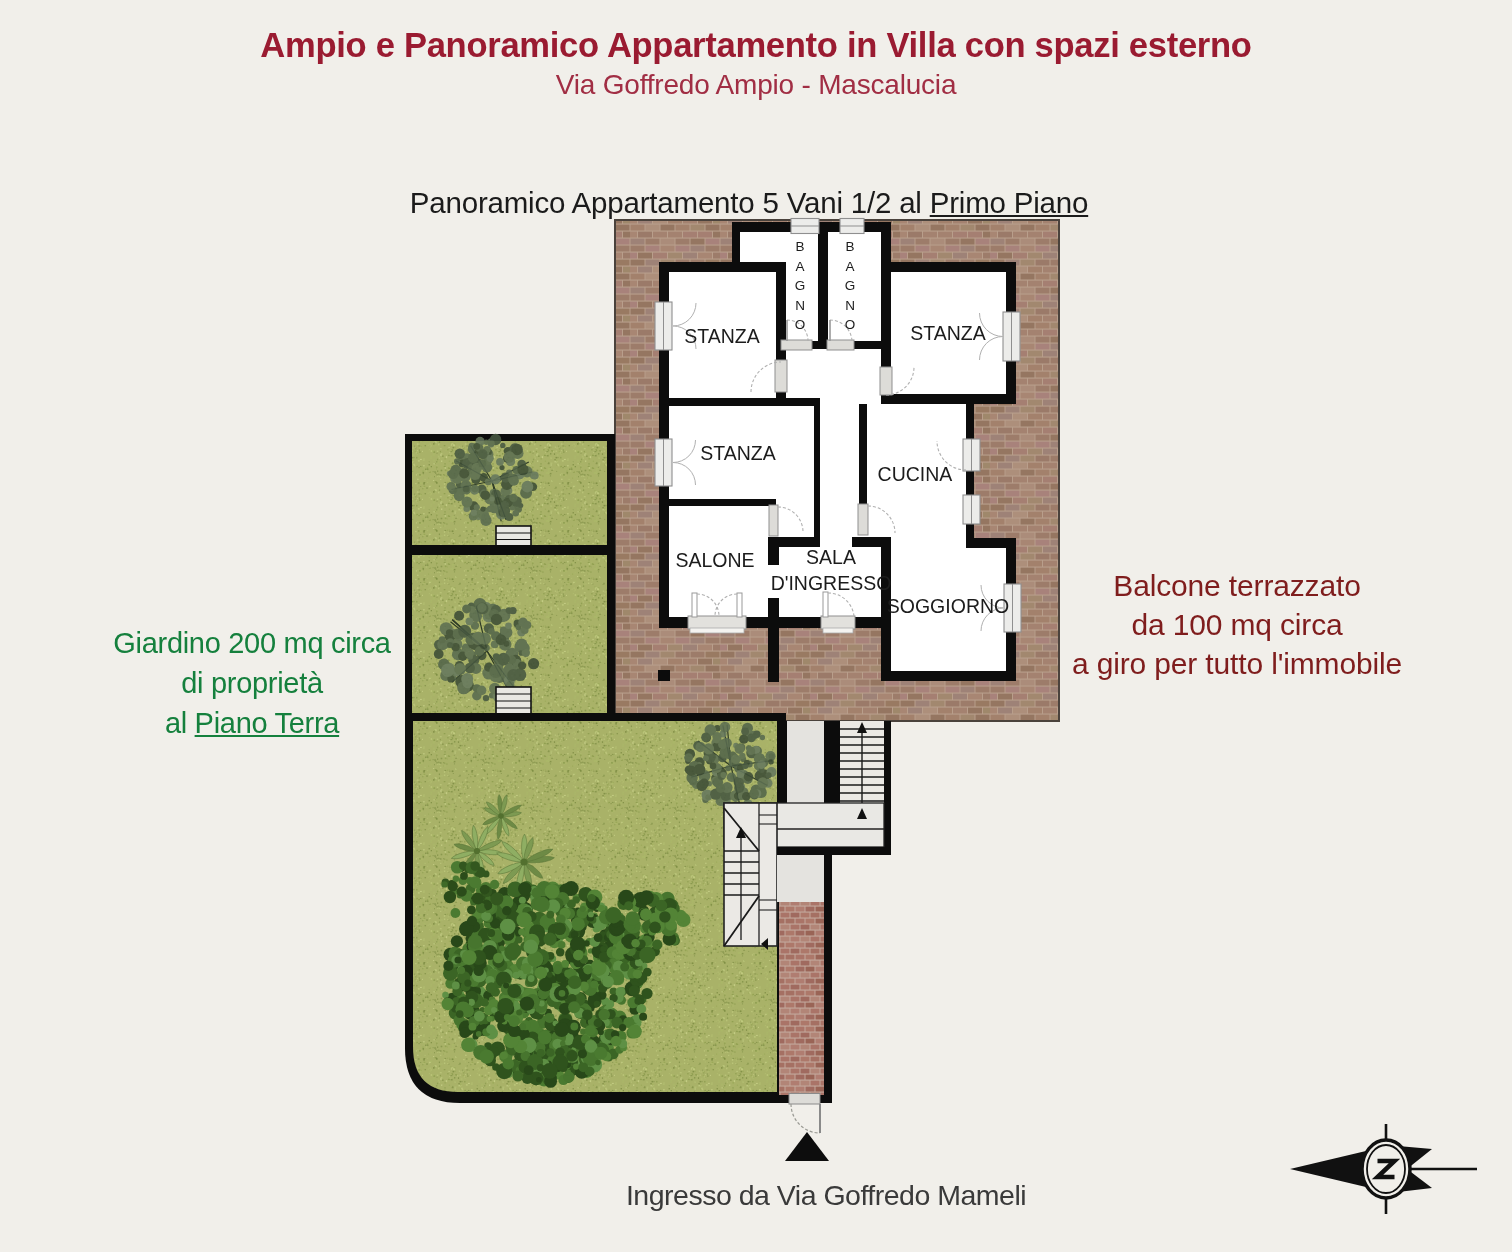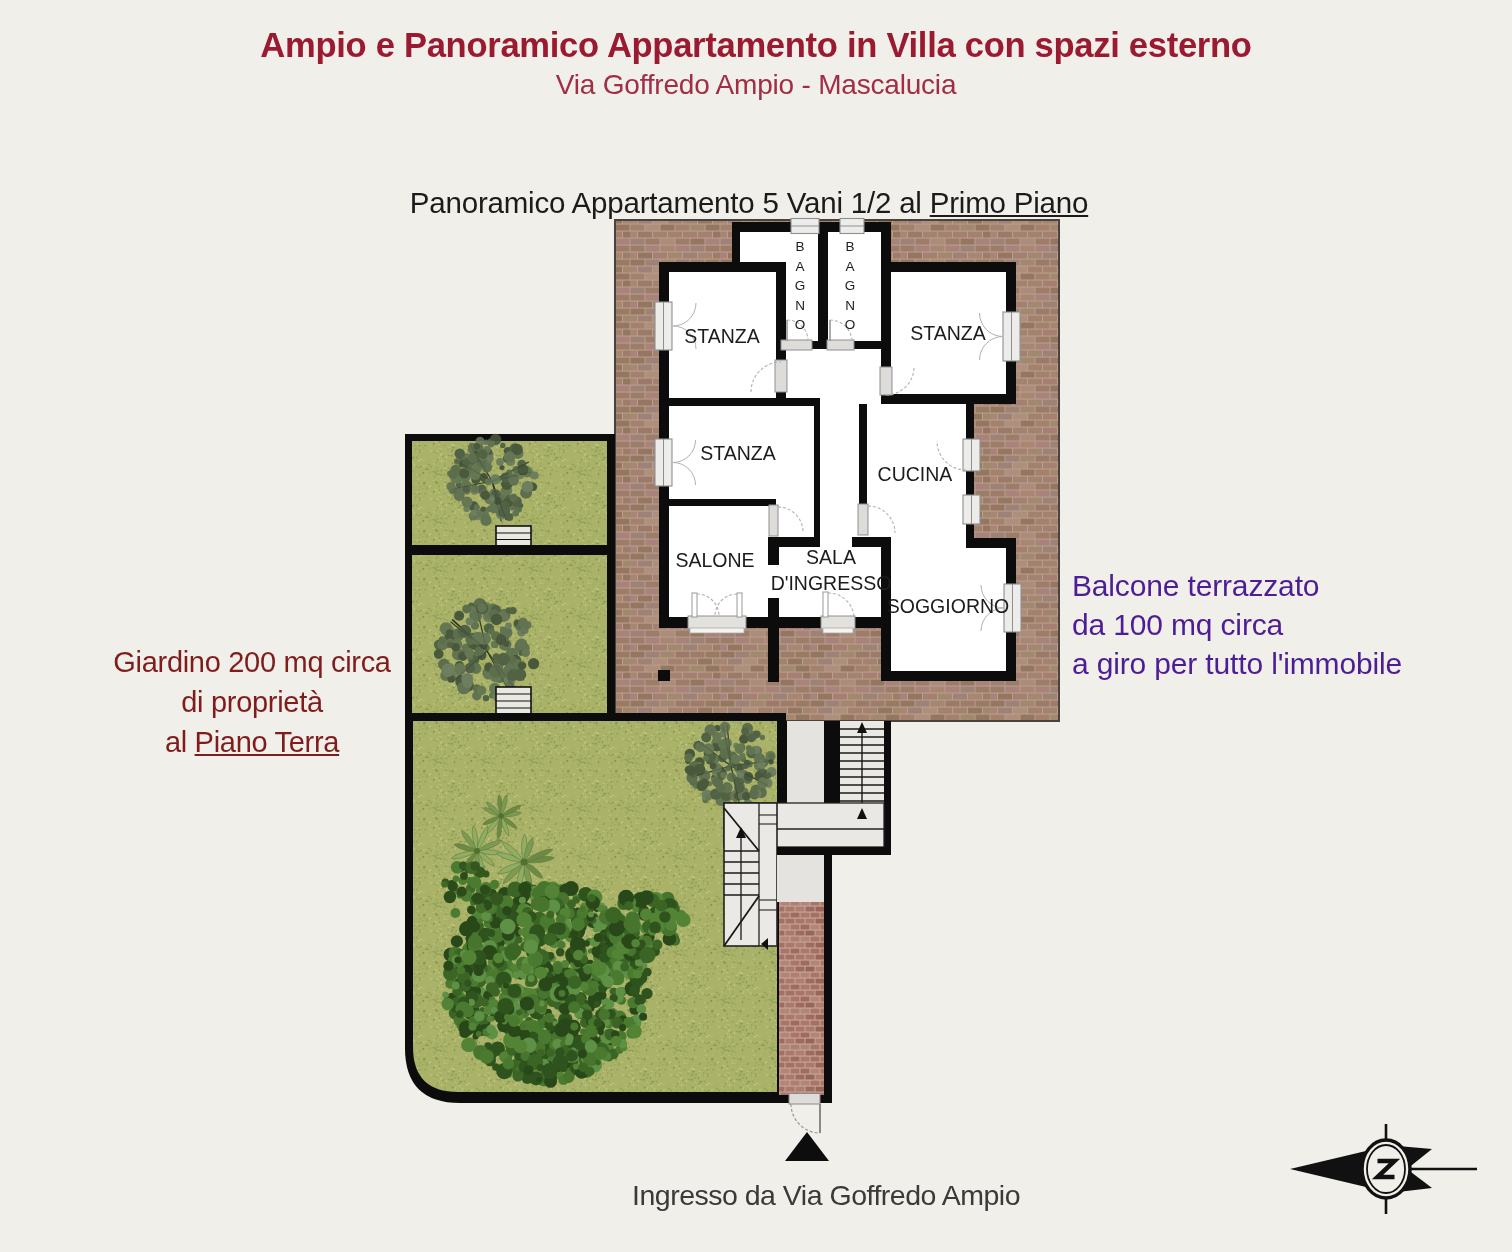--- a/index.html
+++ b/index.html
@@ -2248,17 +2248,17 @@
       <path d="M1377.5,1161 H1394.5 L1377.5,1177 H1394.5" fill="none" stroke="#111" stroke-width="4.5"></path>
     </g>
 </svg>
 
 <div class="t" style="left:756px;top:26px;transform:translateX(-50%);font-size:34.6px;font-weight:bold;letter-spacing:-0.3px;color:#9a1b31;">Ampio e Panoramico Appartamento in Villa con spazi esterno</div>
 
 <div class="t" style="left:756px;top:69px;transform:translateX(-50%);font-size:28px;letter-spacing:-0.2px;color:#a12e44;">Via Goffredo Ampio - Mascalucia</div>
 
 <div class="t" style="left:749px;top:178px;transform:translateX(-50%);font-size:29.5px;letter-spacing:-0.2px;color:#1b1b1b;margin-top:8px;">Panoramico Appartamento 5 Vani 1/2 al <u>Primo Piano</u></div>
 
-<div class="t" style="left:252px;top:642px;transform:translateX(-50%);font-size:29px;letter-spacing:-0.3px;color:#7f1d1d;text-align:center;line-height:40px;">Giardino 200 mq circa<br>di proprietà<br>al <u>Piano Terra</u></div>
-
-<div class="t" style="left:1237px;top:566px;transform:translateX(-50%);font-size:30px;letter-spacing:-0.15px;color:#4c1d95;line-height:39px;">Balcone terrazzato<br>da 100 mq circa<br>a giro per tutto l'immobile</div>
-
-<div class="t" style="left:826px;top:1179px;transform:translateX(-50%);font-size:28.5px;letter-spacing:-0.5px;color:#3a3a3a;">Ingresso da Via Goffredo Ampio</div>
+<div class="t" style="left:252px;top:623px;transform:translateX(-50%);font-size:29px;letter-spacing:-0.3px;color:#15803d;text-align:center;line-height:40px;">Giardino 200 mq circa<br>di proprietà<br>al <u>Piano Terra</u></div>
+
+<div class="t" style="left:1237px;top:566px;transform:translateX(-50%);font-size:30px;letter-spacing:-0.15px;color:#7f1d1d;text-align:center;line-height:39px;">Balcone terrazzato<br>da 100 mq circa<br>a giro per tutto l'immobile</div>
+
+<div class="t" style="left:826px;top:1179px;transform:translateX(-50%);font-size:28.5px;letter-spacing:-0.5px;color:#3a3a3a;">Ingresso da Via Goffredo Mameli</div>
 
 </body></html>

